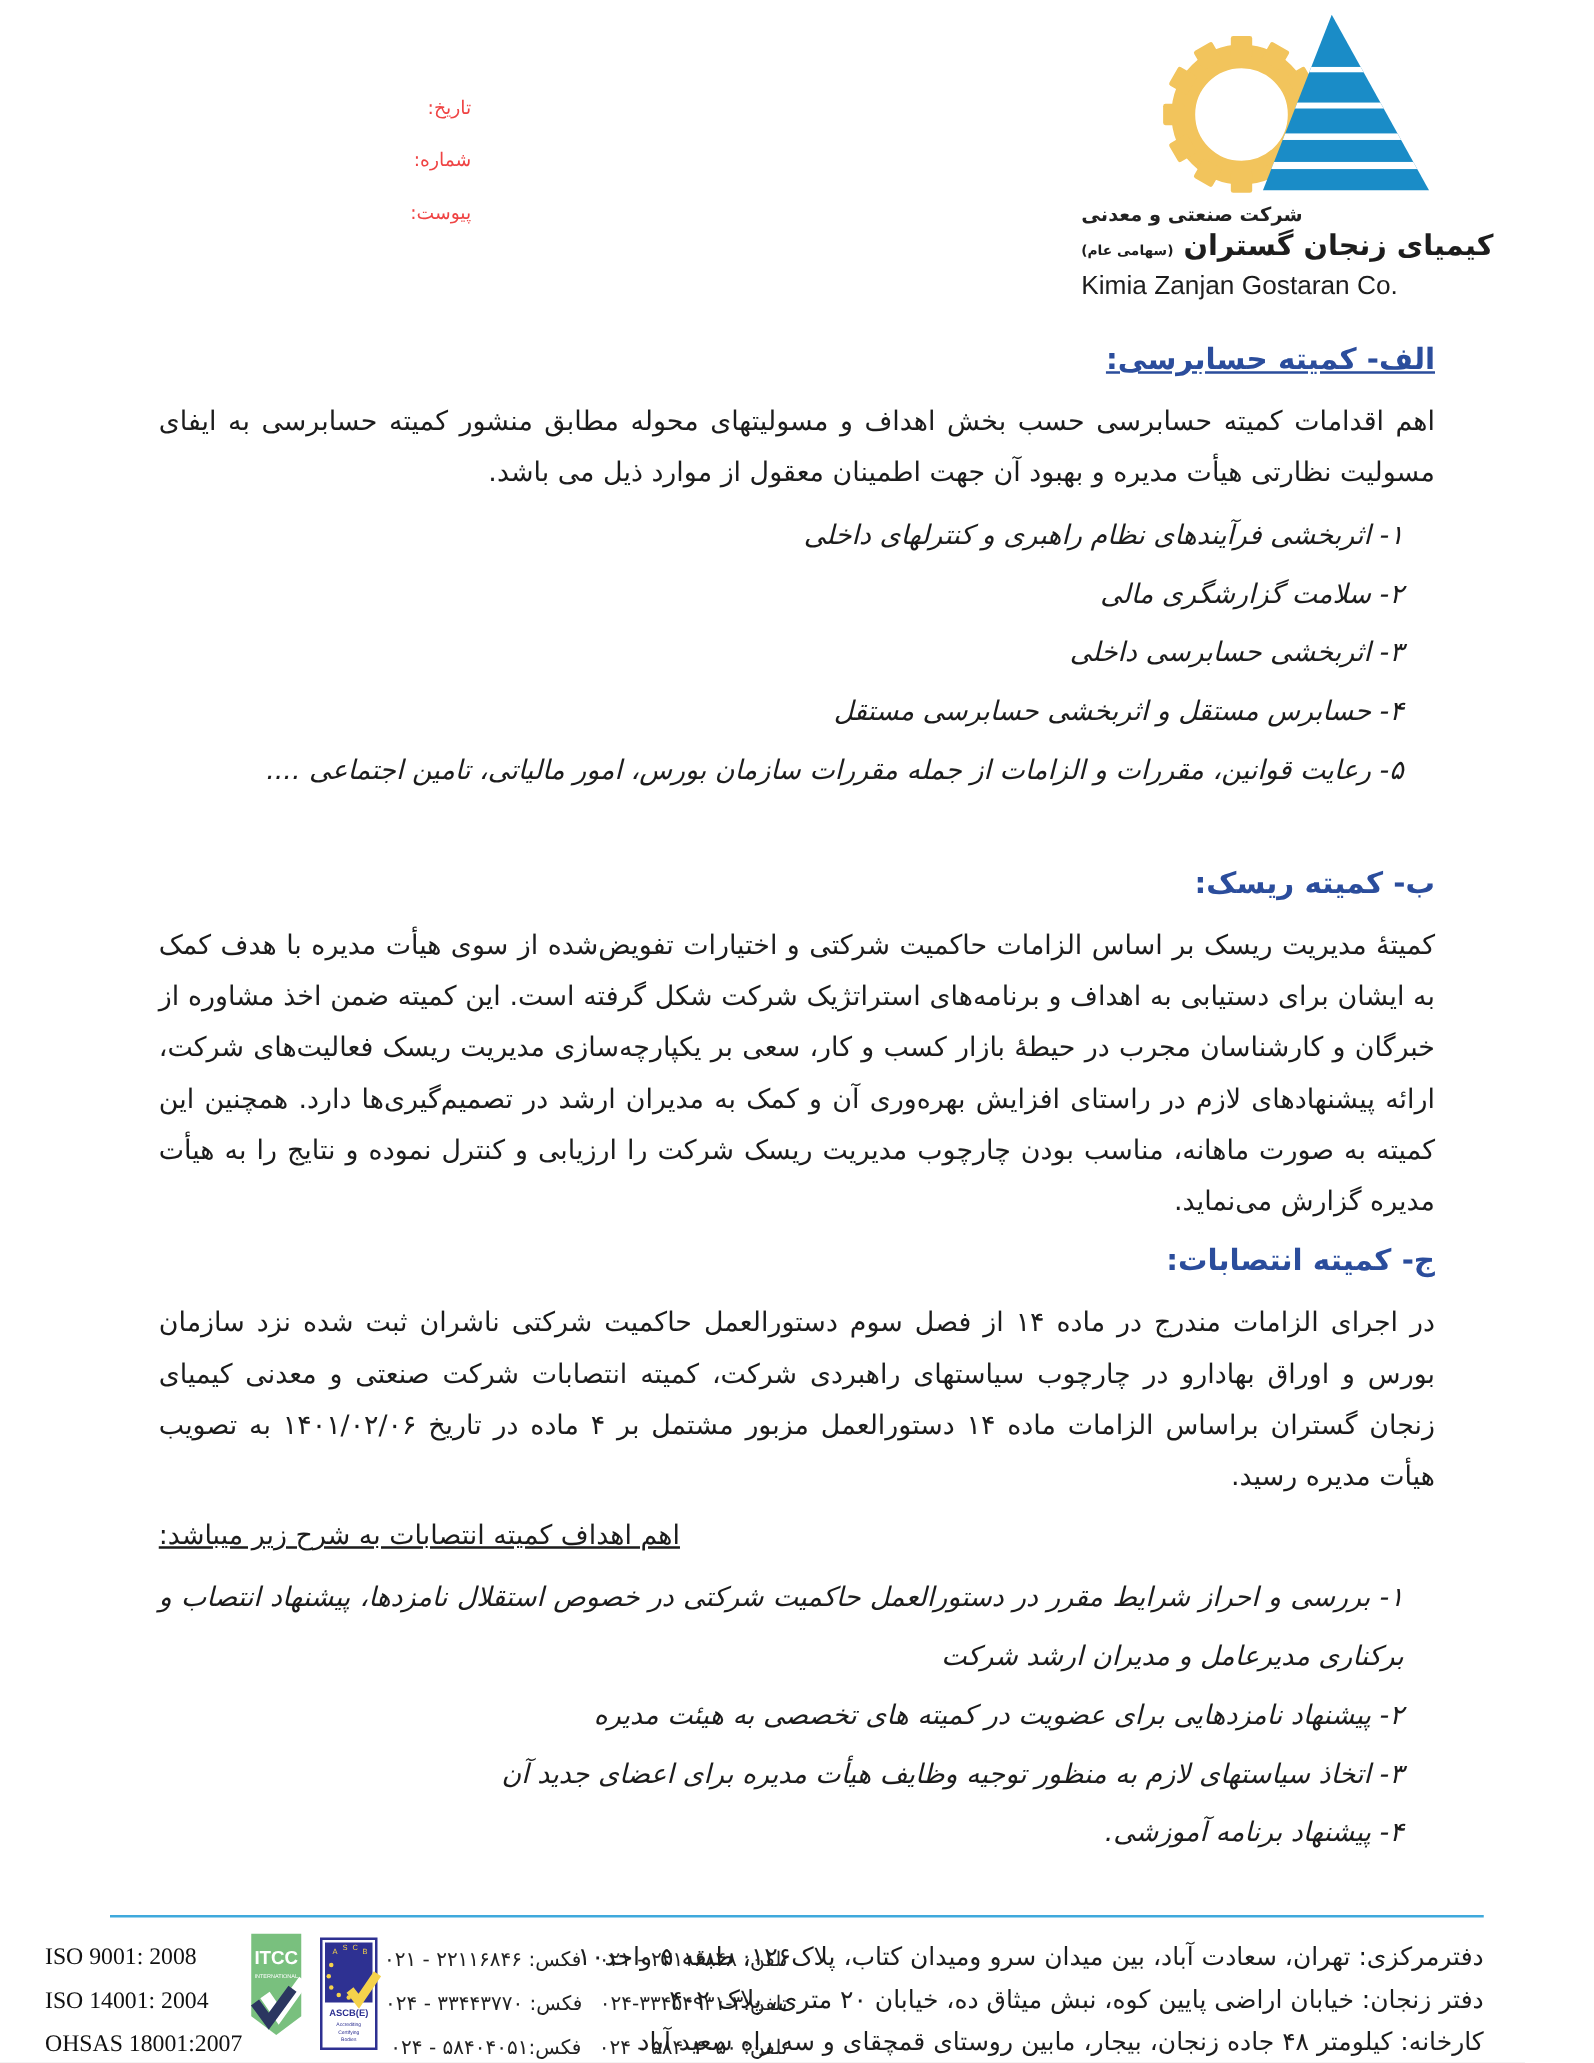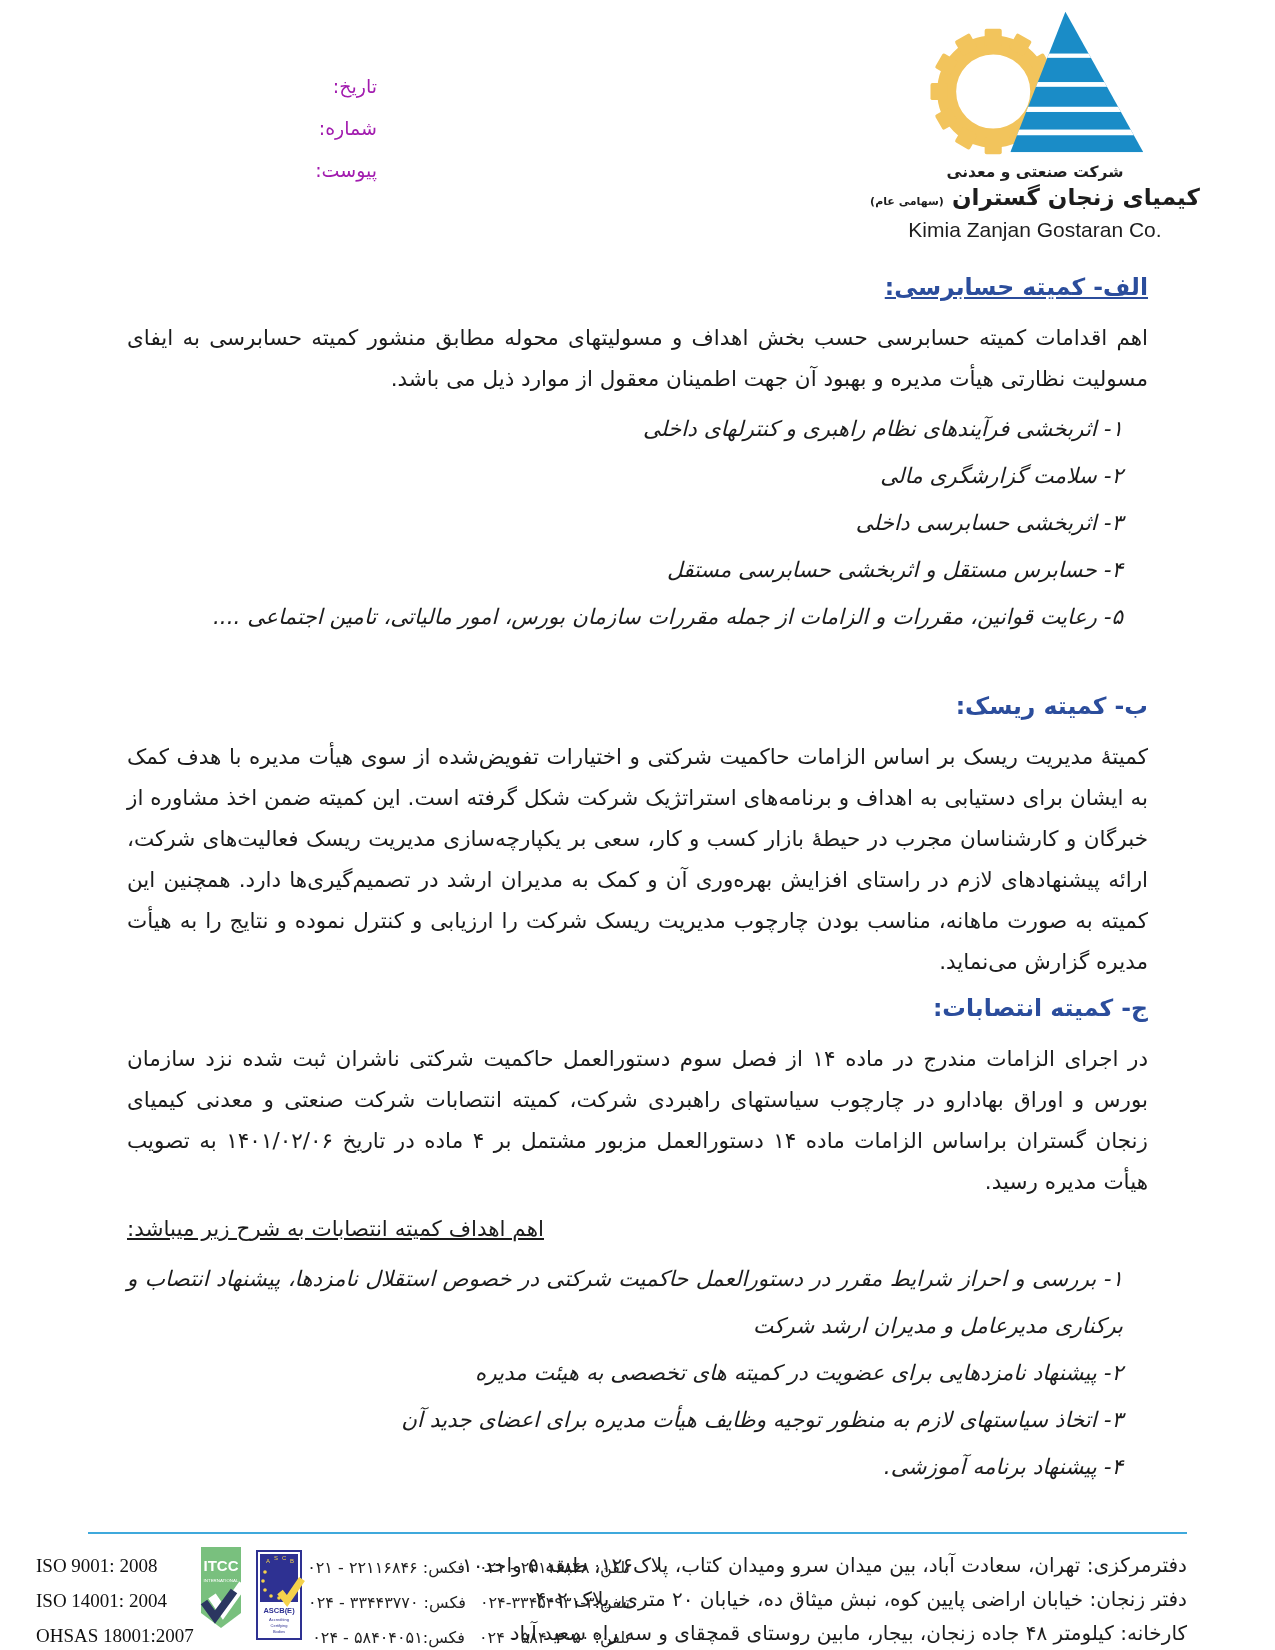--- a/index.html
+++ b/index.html
@@ -5,27 +5,27 @@
   html,body{margin:0;padding:0;background:#e9e9e9;}
   .page{
     position:relative; width:1275px; height:1650px; margin:0 auto;
     background:#ffffff; overflow:hidden;
     font-family:"DejaVu Sans", sans-serif; color:#1f1f1f;
   }
   
   .meta-labels{
     position:absolute; top:78px; right:898px;
     direction:rtl; text-align:right;
-    font-size:19px; color:#a21caf;
+    font-size:15px; color:#ef4444;
   }
   .meta-labels div{margin-bottom:26px; line-height:16px;}
   
   .brand{
     position:absolute; top:6px; right:70px; width:340px;
-    text-align:center;
+    text-align:left;
     margin-left:43px;
   }
   .brand .logo{display:block; margin:0 auto;}
   .brand-type{
     direction:rtl; font-weight:bold; font-size:15.5px; color:#222;
     margin-top:2px; line-height:20px;
   }
   .brand-fa{
     direction:rtl; font-weight:bold; font-size:23px; color:#1d1d1d; line-height:30px;
   }

